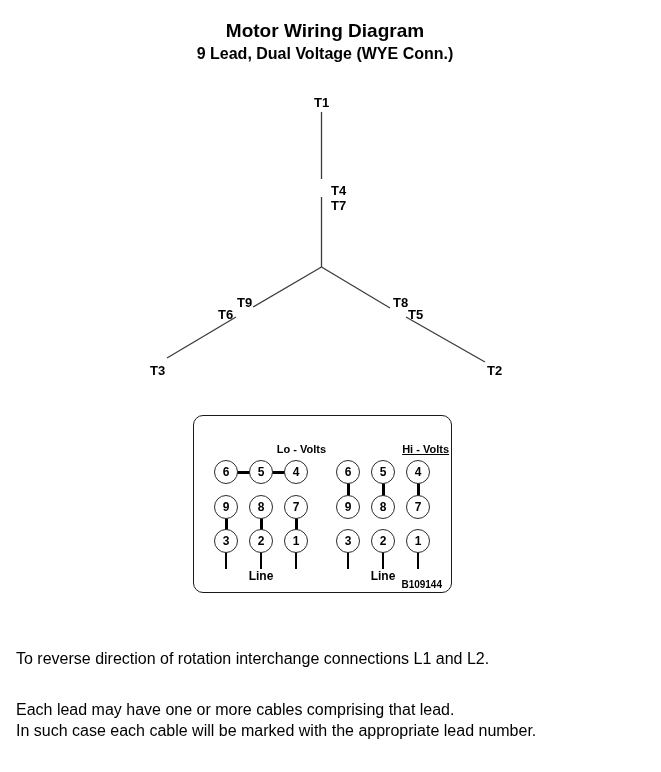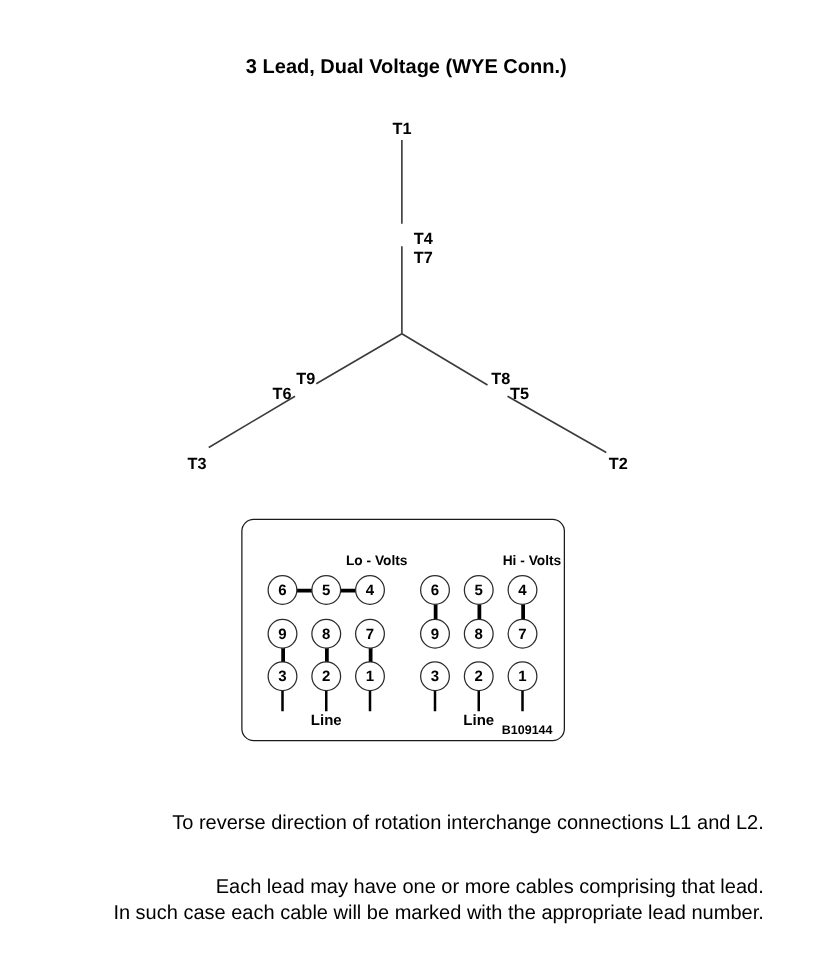--- a/index.html
+++ b/index.html
@@ -25,52 +25,53 @@
     border:1.4px solid #1a1a1a;border-radius:10px;box-sizing:border-box;background:#fff;
   }
   .conn-title{
     position:absolute;top:7px;left:0;width:100%;text-align:center;
     font-size:16px;font-weight:bold;line-height:16px;letter-spacing:.5px;
   }
   .volts-label{
     position:absolute;top:27px;font-size:11px;font-weight:bold;line-height:12px;text-align:right;
   }
   .volts-label.lo{left:0;width:132px;}
-  .volts-label.hi{left:127px;width:128px;}
+  .volts-label.hi{left:127px;width:128px;text-decoration:underline;}
   .term{
     position:absolute;width:24px;height:24px;border:1.3px solid #2b2b2b;border-radius:50%;
     box-sizing:border-box;display:flex;align-items:center;justify-content:center;
     font-size:12px;font-weight:bold;background:#fff;z-index:2;
   }
   .bar-h{position:absolute;height:3px;background:#000;z-index:1;}
   .bar-v{position:absolute;width:3px;background:#000;z-index:1;}
   .lead{position:absolute;width:2.6px;background:#000;z-index:1;}
   .line-label{
     position:absolute;top:154px;width:40px;text-align:center;
     font-size:12px;font-weight:bold;line-height:13px;
   }
   .line-label.lo{left:47px;}
   .line-label.hi{left:169px;}
   .box-code{
     position:absolute;right:9px;top:163px;font-size:10px;font-weight:bold;line-height:11px;
   }
   .note{
-    position:absolute;left:0;width:611px;text-align:right;
+    position:absolute;left:16px;width:611px;text-align:left;
     font-size:16px;line-height:19px;font-weight:normal;
   }
   .note.n1{top:649px;}
   .note.n2{top:700px;}
   .note.n3{top:721px;}
 </style>
 </head>
 <body>
 
 <div class="page">
 
-  <div class="page-subtitle">3 Lead, Dual Voltage (WYE Conn.)</div>
+  <div class="page-title">Motor Wiring Diagram</div>
+  <div class="page-subtitle">9 Lead, Dual Voltage (WYE Conn.)</div>
 
   <svg class="wye-svg" width="661" height="772" viewBox="0 0 661 772">
     <line x1="321.5" y1="112" x2="321.5" y2="179" stroke="#3b3b3b" stroke-width="1.3"></line>
     <line x1="321.5" y1="197" x2="321.5" y2="267" stroke="#3b3b3b" stroke-width="1.3"></line>
     <line x1="321.5" y1="267" x2="253" y2="307" stroke="#3b3b3b" stroke-width="1.3"></line>
     <line x1="236" y1="317" x2="167" y2="358" stroke="#3b3b3b" stroke-width="1.3"></line>
     <line x1="321.5" y1="267" x2="390" y2="308" stroke="#3b3b3b" stroke-width="1.3"></line>
     <line x1="406" y1="317" x2="485" y2="362" stroke="#3b3b3b" stroke-width="1.3"></line>
   </svg>
 

